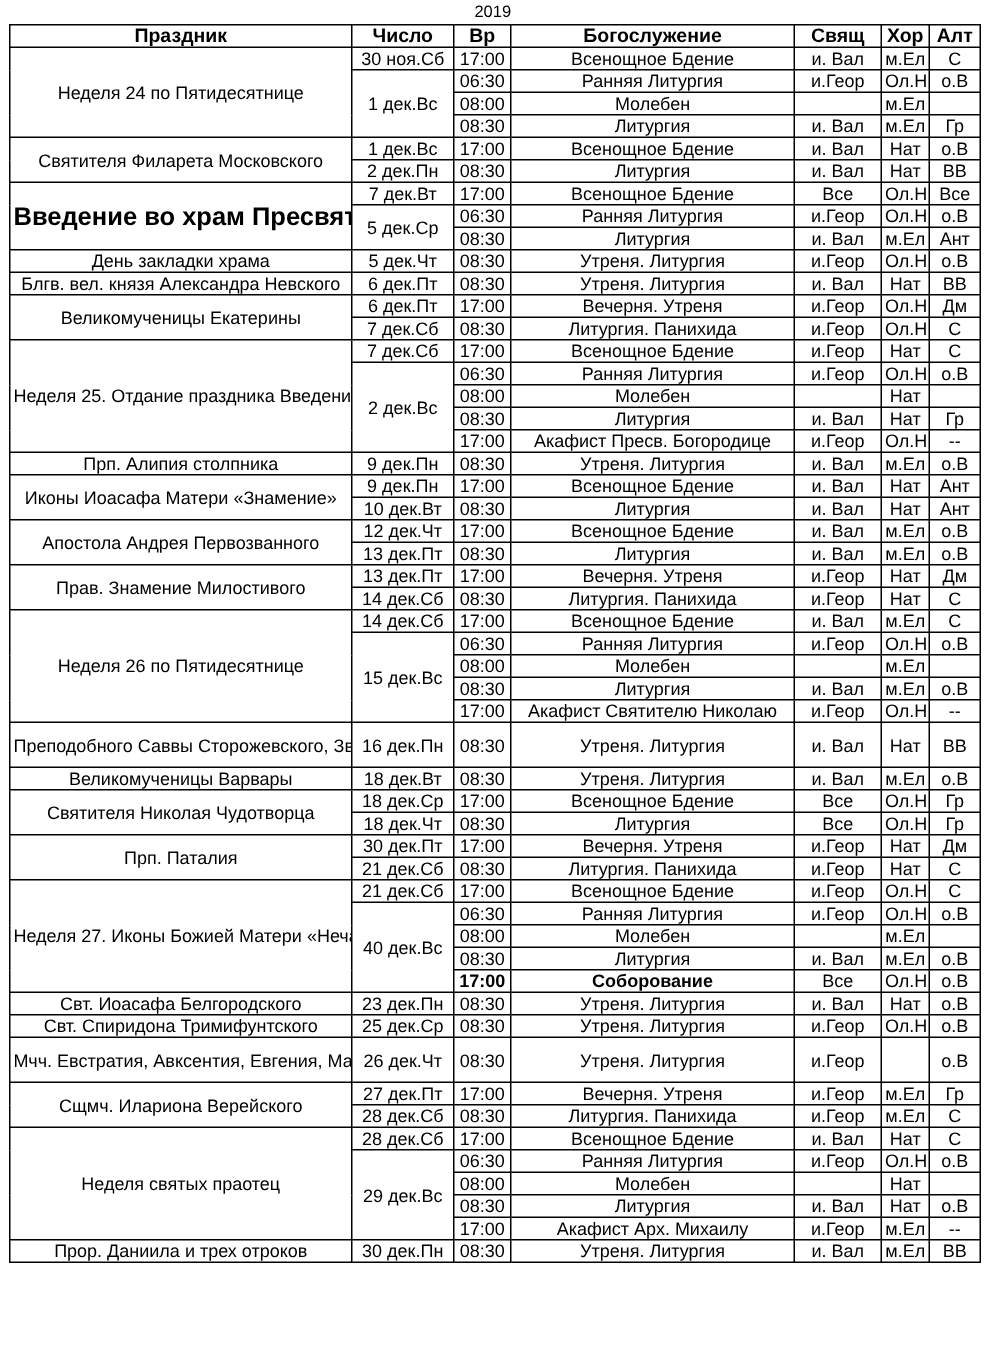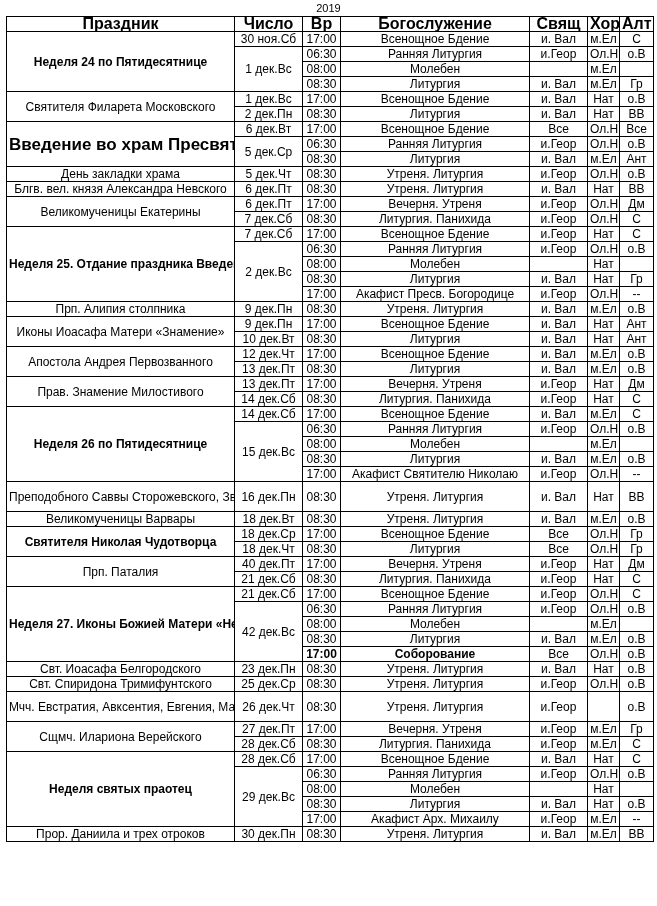--- a/index.html
+++ b/index.html
@@ -4,26 +4,26 @@
 <style>
   html, body { margin: 0; padding: 0; background: #ffffff; }
   body { width: 657px; height: 906px; position: relative; overflow: hidden;
          font-family: "Liberation Sans", sans-serif; color: #000; }
   .year { position: absolute; left: 0; top: 1px; width: 657px; text-align: center;
           font-size: 11px; line-height: 14px; }
   table.sched { position: absolute; left: 6px; top: 16px; border-collapse: collapse;
                 table-layout: fixed; width: 647px; }
   table.sched td, table.sched th { border: 1px solid #000; padding: 0 2px; font-size: 12px;
                 line-height: 14px; height: 14px; overflow: hidden; white-space: nowrap; }
-  table.sched th { font-weight: bold; font-size: 16px; text-align: center; }
+  table.sched th { font-weight: bold; font-size: 13px; text-align: center; }
   col.c-feast { width: 228px; } col.c-date { width: 68px; } col.c-time { width: 38px; }
   col.c-serv { width: 189px; } col.c-priest { width: 58px; } col.c-choir { width: 32px; }
   col.c-alt { width: 34px; }
   td.feast { text-align: center; white-space: normal; line-height: 15px; }
-  td.feast.bold { font-weight: bold; }
+  td.feast.bold { font-weight: normal; }
   td.feast.big { font-weight: bold; font-size: 17px; line-height: 19px; }
   td.date, td.time, td.priest, td.choir, td.alt { text-align: center; }
   td.serv { text-align: center; }
   tr.boldrow td.time, tr.boldrow td.serv { font-weight: bold; }
   tr.tall td { height: 29px; }
 </style>
 </head>
 <body>
 
 <div class="year">2019</div>
@@ -93,21 +93,21 @@
       <tr>
         <td class="date" rowspan="1">2 дек.Пн</td>
         <td class="time">08:30</td>
         <td class="serv">Литургия</td>
         <td class="priest">и. Вал</td>
         <td class="choir">Нат</td>
         <td class="alt">ВВ</td>
       </tr>
       <tr>
         <td class="feast big" rowspan="3">Введение во храм Пресвятой Богородицы</td>
-        <td class="date" rowspan="1">6 дек.Вт</td>
+        <td class="date" rowspan="1">7 дек.Вт</td>
         <td class="time">17:00</td>
         <td class="serv">Всенощное Бдение</td>
         <td class="priest">Все</td>
         <td class="choir">Ол.Н</td>
         <td class="alt">Все</td>
       </tr>
       <tr>
         <td class="date" rowspan="2">5 дек.Ср</td>
         <td class="time">06:30</td>
         <td class="serv">Ранняя Литургия</td>
@@ -323,21 +323,21 @@
       <tr>
         <td class="date" rowspan="1">18 дек.Чт</td>
         <td class="time">08:30</td>
         <td class="serv">Литургия</td>
         <td class="priest">Все</td>
         <td class="choir">Ол.Н</td>
         <td class="alt">Гр</td>
       </tr>
       <tr>
         <td class="feast" rowspan="2">Прп. Паталия</td>
-        <td class="date" rowspan="1">40 дек.Пт</td>
+        <td class="date" rowspan="1">30 дек.Пт</td>
         <td class="time">17:00</td>
         <td class="serv">Вечерня. Утреня</td>
         <td class="priest">и.Геор</td>
         <td class="choir">Нат</td>
         <td class="alt">Дм</td>
       </tr>
       <tr>
         <td class="date" rowspan="1">21 дек.Сб</td>
         <td class="time">08:30</td>
         <td class="serv">Литургия. Панихида</td>
@@ -348,21 +348,21 @@
       <tr>
         <td class="feast bold" rowspan="5">Неделя 27. Иконы Божией Матери «Нечаянная радость»</td>
         <td class="date" rowspan="1">21 дек.Сб</td>
         <td class="time">17:00</td>
         <td class="serv">Всенощное Бдение</td>
         <td class="priest">и.Геор</td>
         <td class="choir">Ол.Н</td>
         <td class="alt">С</td>
       </tr>
       <tr>
-        <td class="date" rowspan="4">42 дек.Вс</td>
+        <td class="date" rowspan="4">40 дек.Вс</td>
         <td class="time">06:30</td>
         <td class="serv">Ранняя Литургия</td>
         <td class="priest">и.Геор</td>
         <td class="choir">Ол.Н</td>
         <td class="alt">о.В</td>
       </tr>
       <tr>
         <td class="time">08:00</td>
         <td class="serv">Молебен</td>
         <td class="priest"></td>

